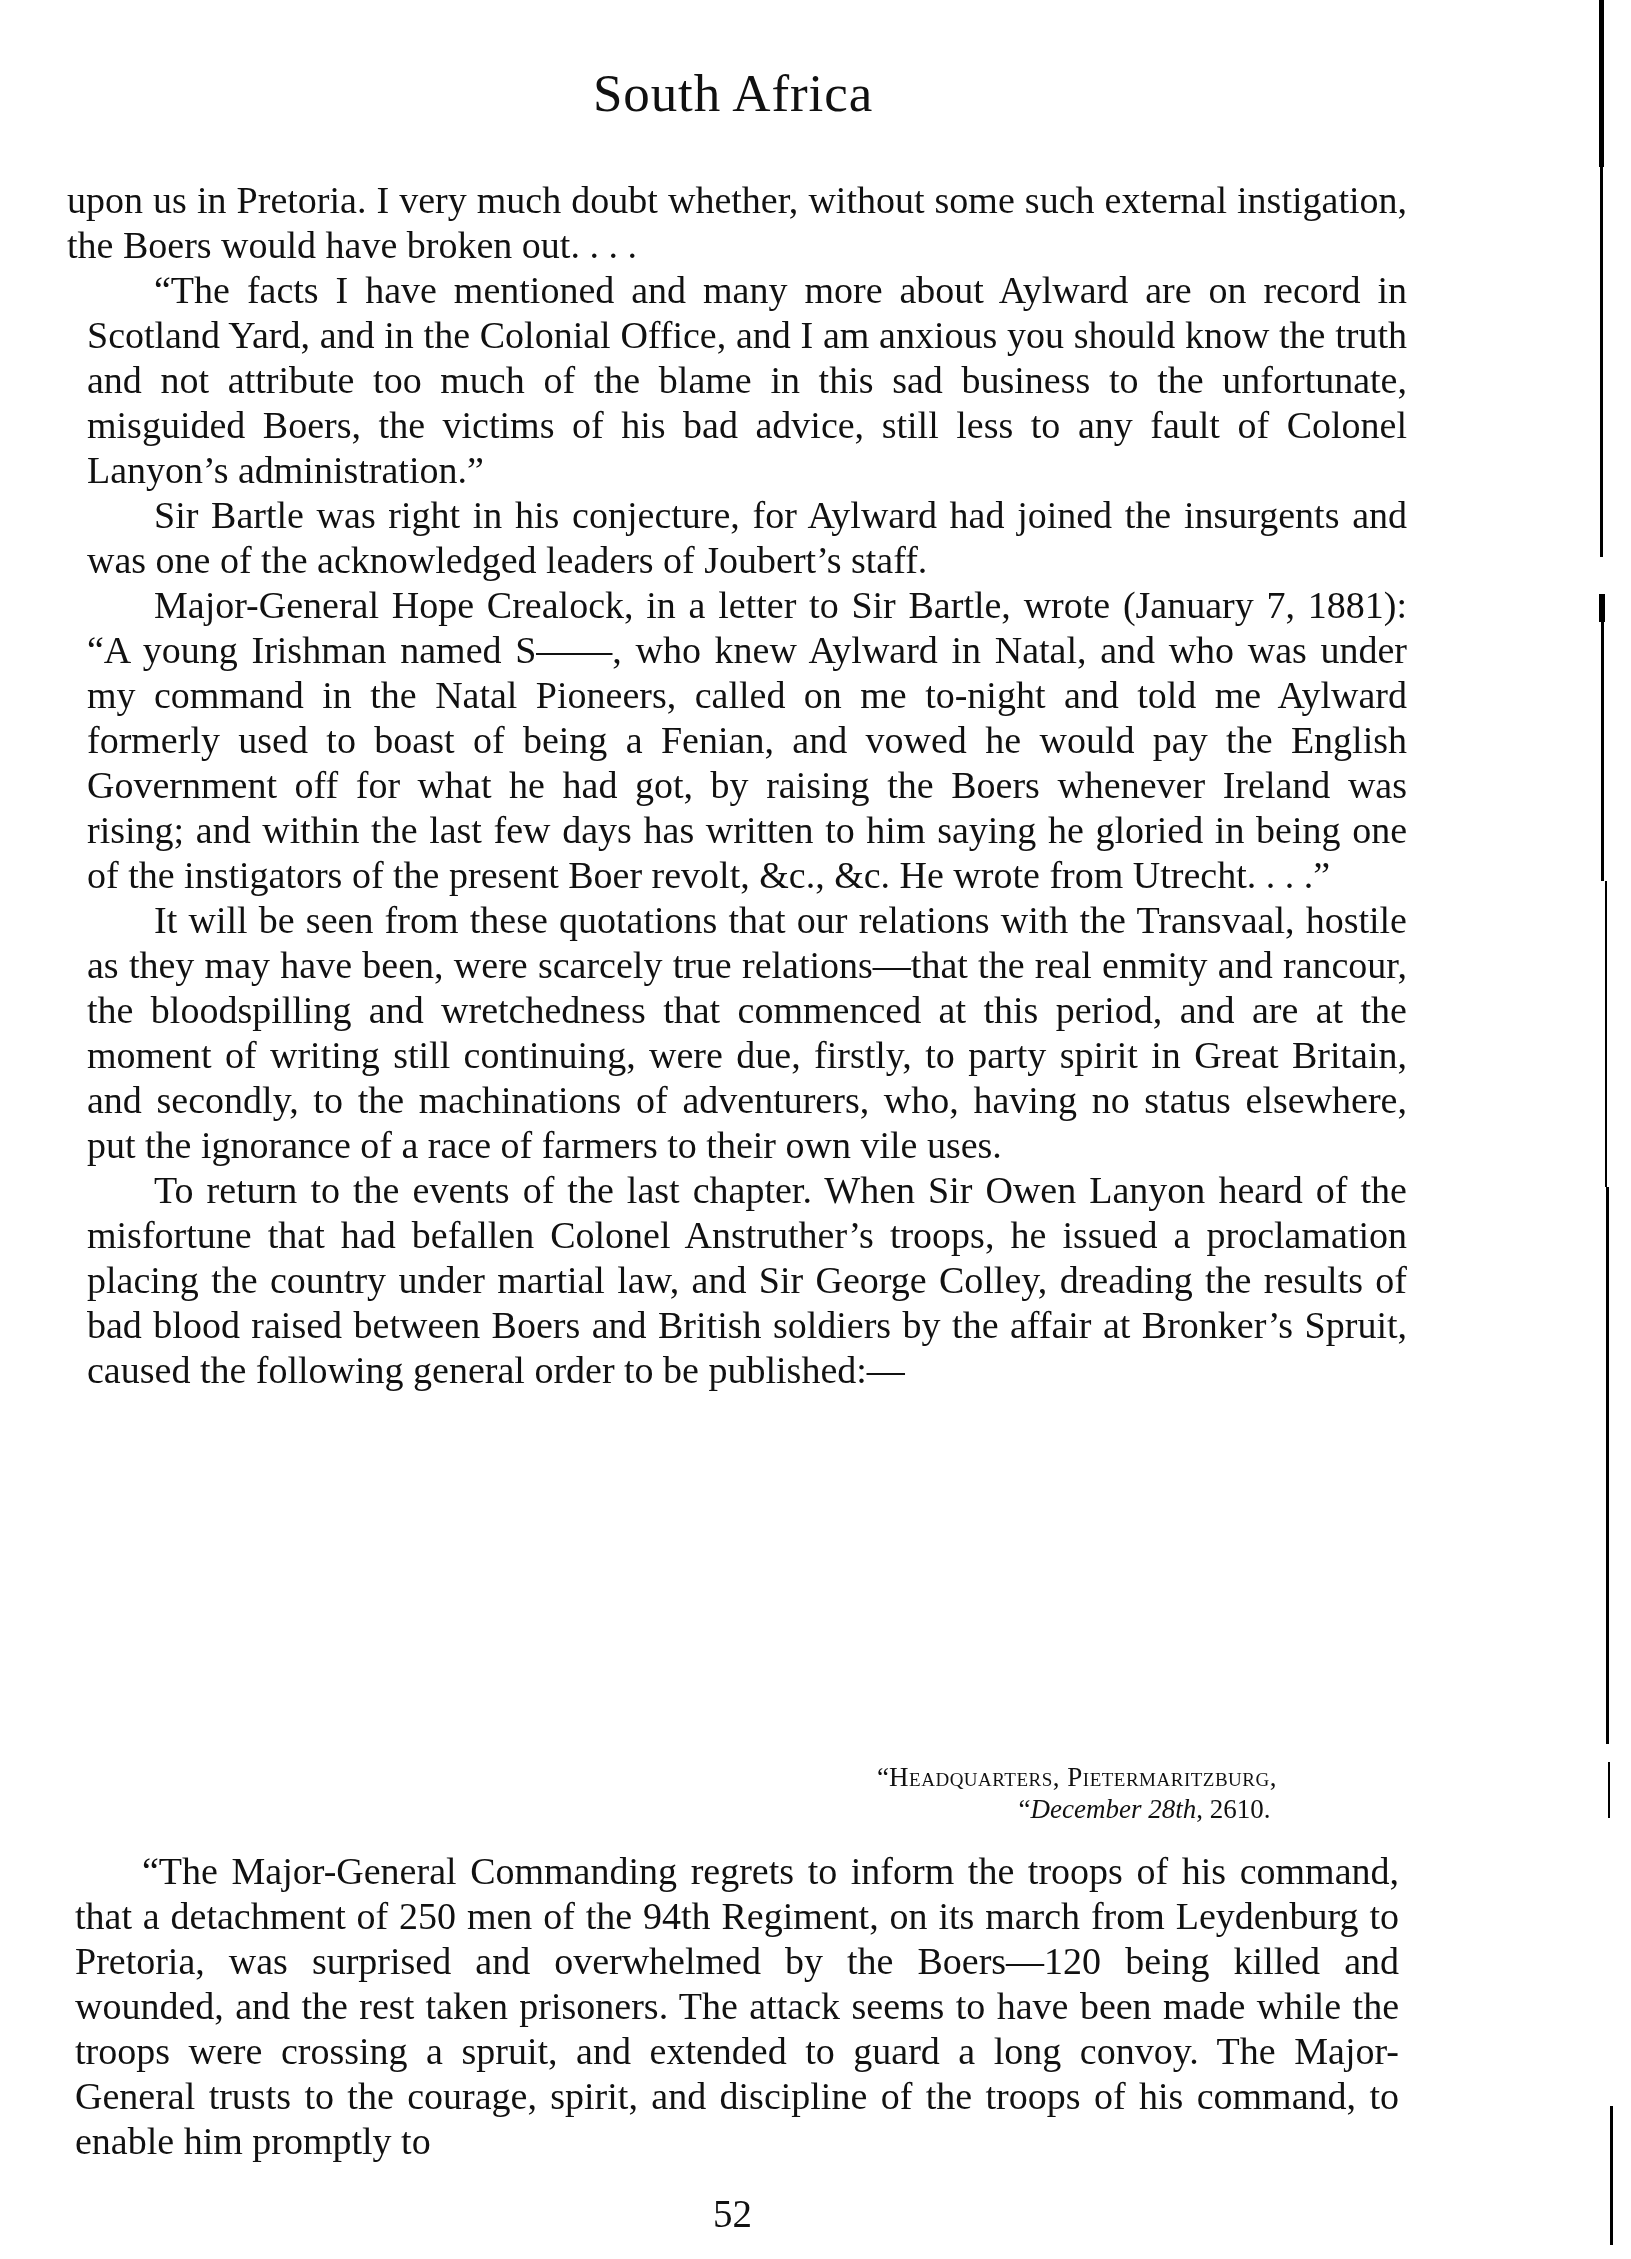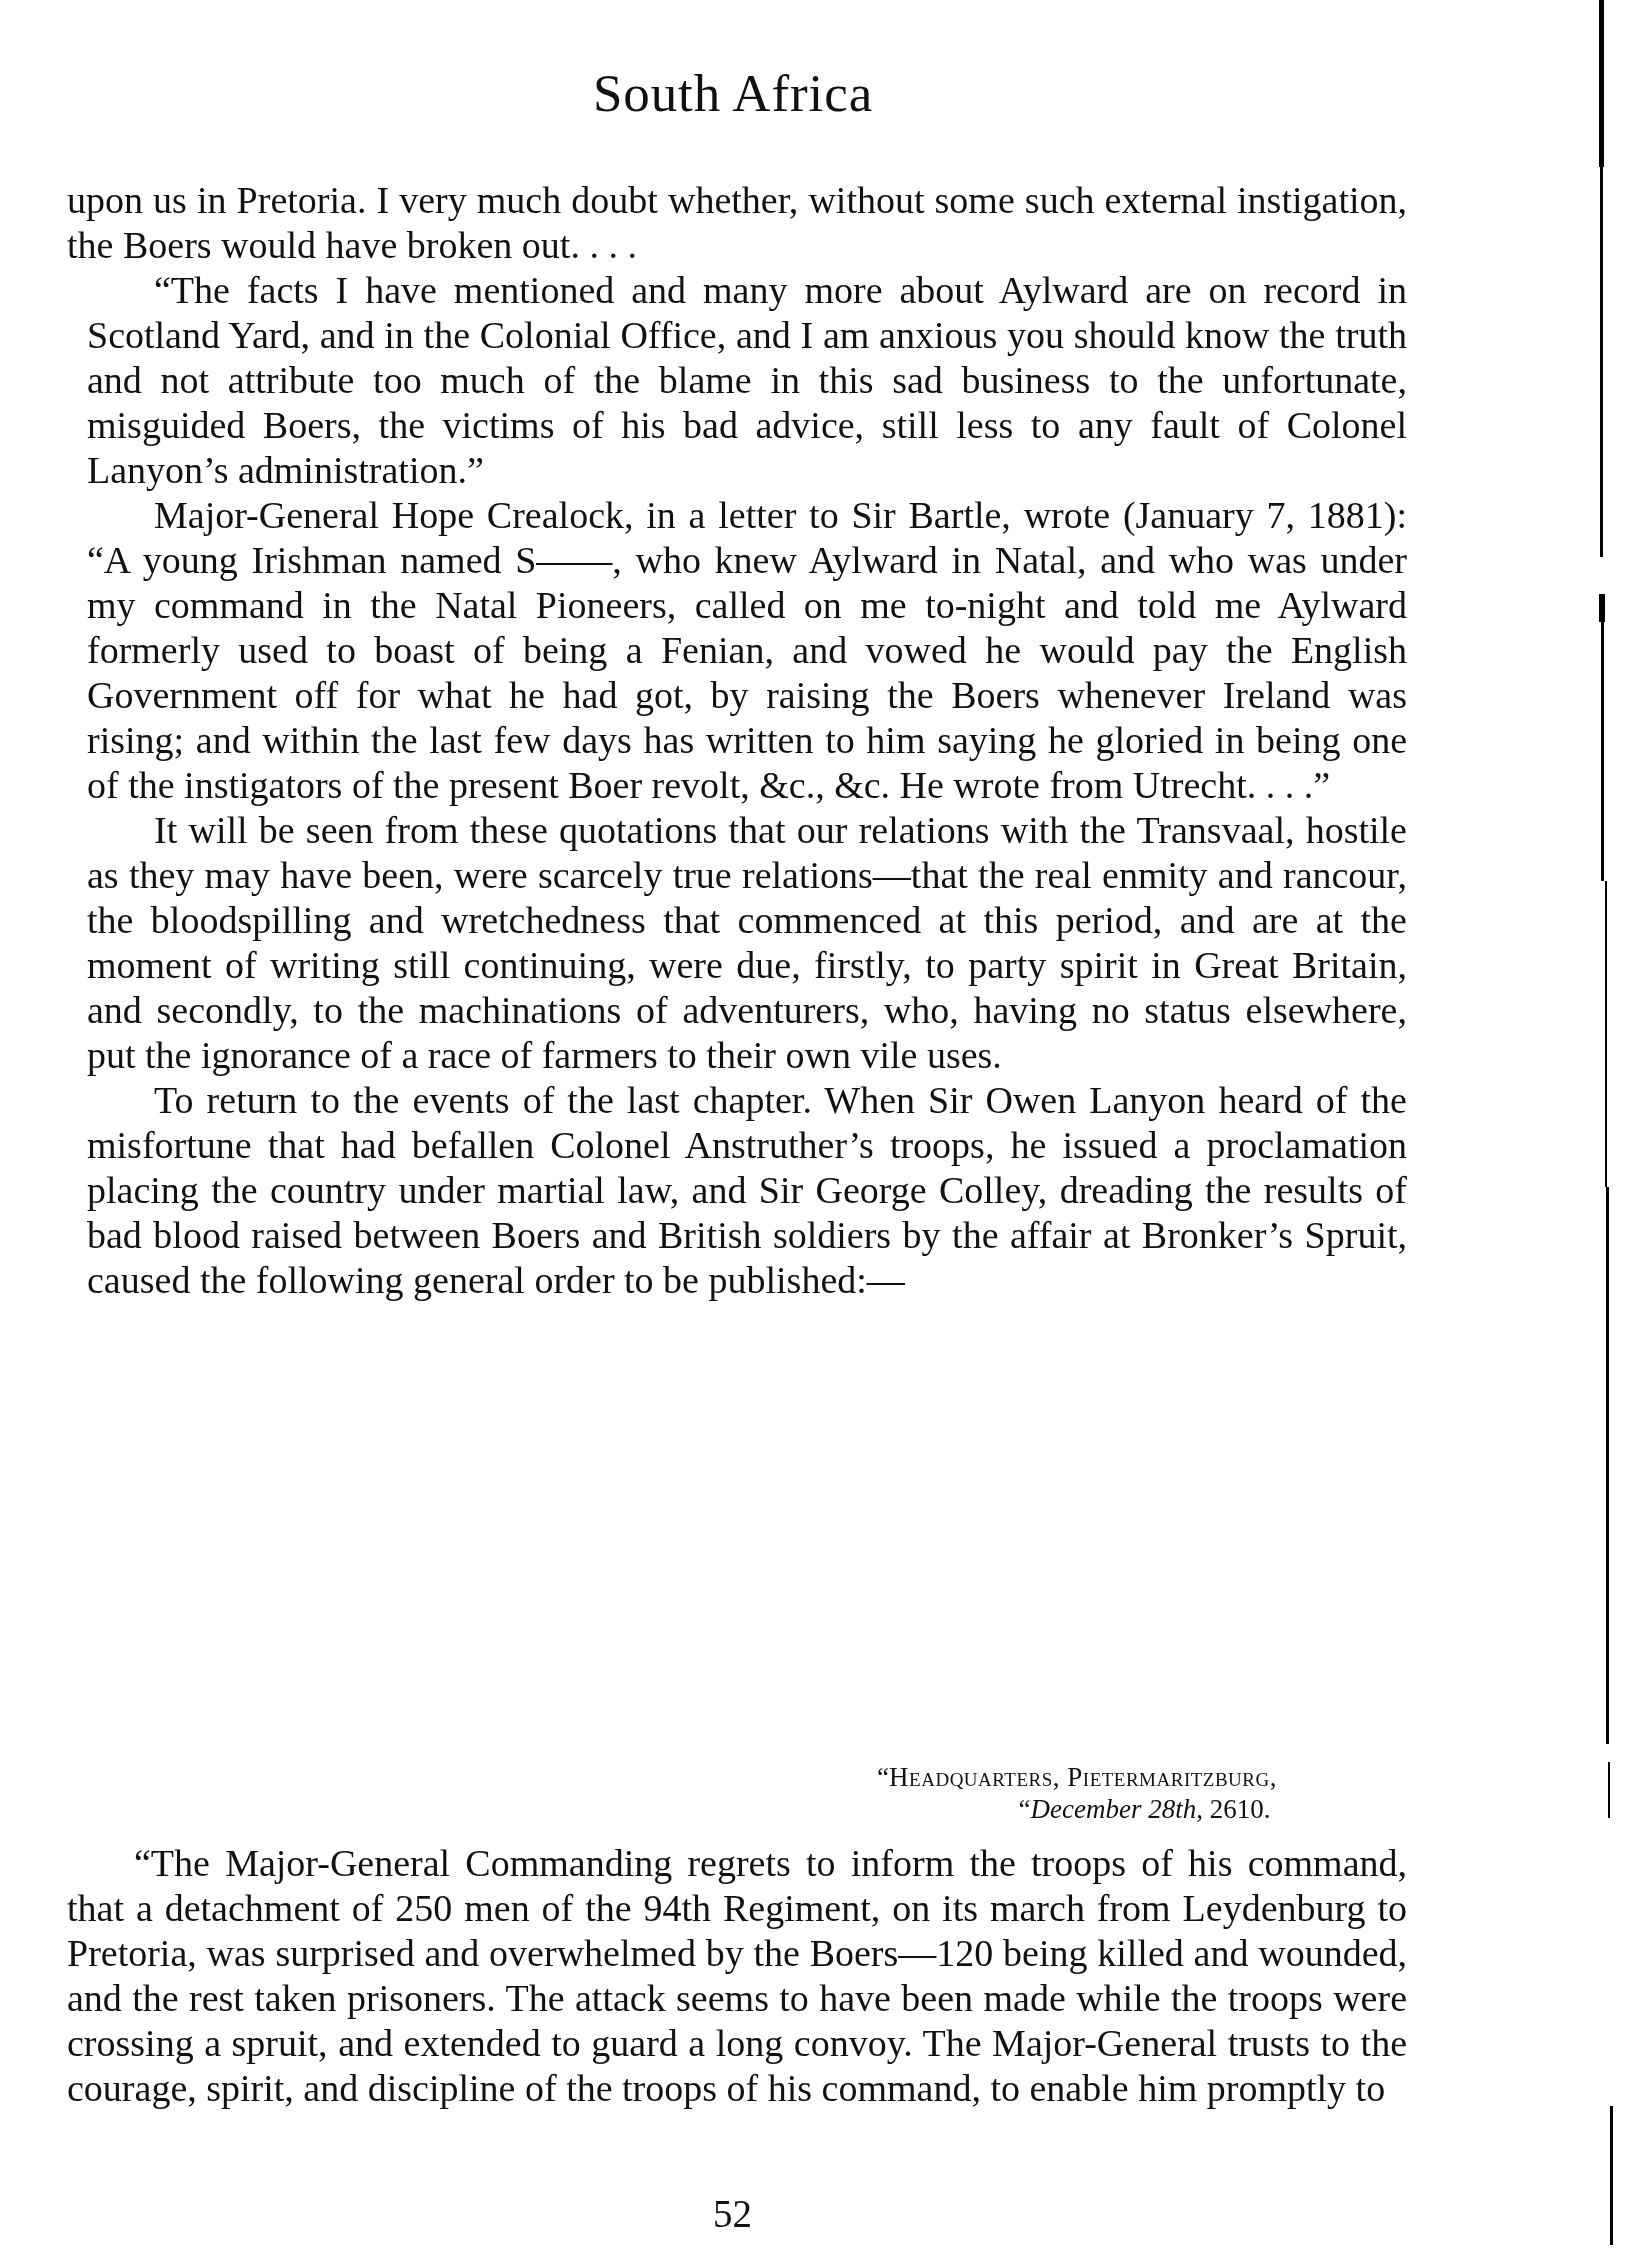--- a/index.html
+++ b/index.html
@@ -5,33 +5,34 @@
   html, body { margin: 0; padding: 0; background: #ffffff; }
   body { width: 1632px; height: 2260px; position: relative; overflow: hidden; color: #111; font-family: "Liberation Serif", "DejaVu Serif", serif; }
   .page-title { position: absolute; top: 63px; left: 0; width: 1466px; text-align: center; font-size: 53px; letter-spacing: 0.9px; margin: 0; font-weight: normal; }
   .body-text { position: absolute; left: 67px; width: 1340px; top: 178px; font-size: 38px; line-height: 45px; text-align: justify; }
   .body-text p { margin: 0; text-indent: 0; }
   .body-text p.indent { text-indent: 67px; margin-left: 20px; }
   .hq { position: absolute; left: 16px; width: 1261px; top: 1761px; text-align: right; font-size: 27px; line-height: 32px; }
   .hq .line2 { padding-right: 6.5px; }
   .sc { font-variant: small-caps; letter-spacing: 0.5px; }
   .order { position: absolute; left: 67px; width: 1340px; top: 1841px; font-size: 38px; line-height: 45px; text-align: justify; }
-  .order p { margin: 0; text-indent: 67px; }
+  .order p { margin: 8px; text-indent: 67px; }
   .page-number { position: absolute; top: 2191px; left: 686px; width: 93px; text-align: center; font-size: 39px; }
   .scan-edge { position: absolute; top: 0; left: 1599px; width: 4.6px; height: 2260px; }
   .scan-edge .seg { position: absolute; background: #000; }
 </style>
 </head>
 <body>
 
 <h1 class="page-title">South Africa</h1>
 
 <div class="body-text">
   <p>upon us in Pretoria.  I very much doubt whether, without some such external instigation, the Boers would have broken out. . . .</p>
   <p class="indent">“The facts I have mentioned and many more about Aylward are on record in Scotland Yard, and in the Colonial Office, and I am anxious you should know the truth and not attribute too much of the blame in this sad business to the unfortunate, misguided Boers, the victims of his bad advice, still less to any fault of Colonel Lanyon’s administration.”</p>
+  <p class="indent">Sir Bartle was right in his conjecture, for Aylward had joined the insurgents and was one of the acknowledged leaders of Joubert’s staff.</p>
   <p class="indent">Major-General Hope Crealock, in a letter to Sir Bartle, wrote (January 7, 1881): “A young Irishman named S——, who knew Aylward in Natal, and who was under my command in the Natal Pioneers, called on me to-night and told me Aylward formerly used to boast of being a Fenian, and vowed he would pay the English Government off for what he had got, by raising the Boers whenever Ireland was rising; and within the last few days has written to him saying he gloried in being one of the instigators of the present Boer revolt, &amp;c., &amp;c.  He wrote from Utrecht. . . .”</p>
   <p class="indent">It will be seen from these quotations that our relations with the Transvaal, hostile as they may have been, were scarcely true relations—that the real enmity and rancour, the bloodspilling and wretchedness that commenced at this period, and are at the moment of writing still continuing, were due, firstly, to party spirit in Great Britain, and secondly, to the machinations of adventurers, who, having no status elsewhere, put the ignorance of a race of farmers to their own vile uses.</p>
   <p class="indent">To return to the events of the last chapter.  When Sir Owen Lanyon heard of the misfortune that had befallen Colonel Anstruther’s troops, he issued a proclamation placing the country under martial law, and Sir George Colley, dreading the results of bad blood raised between Boers and British soldiers by the affair at Bronker’s Spruit, caused the following general order to be published:—</p>
 </div>
 
 <div class="hq">
   <div>
     <span>“</span><span class="sc">Headquarters, Pietermaritzburg,</span>
   </div>
   <div class="line2">

